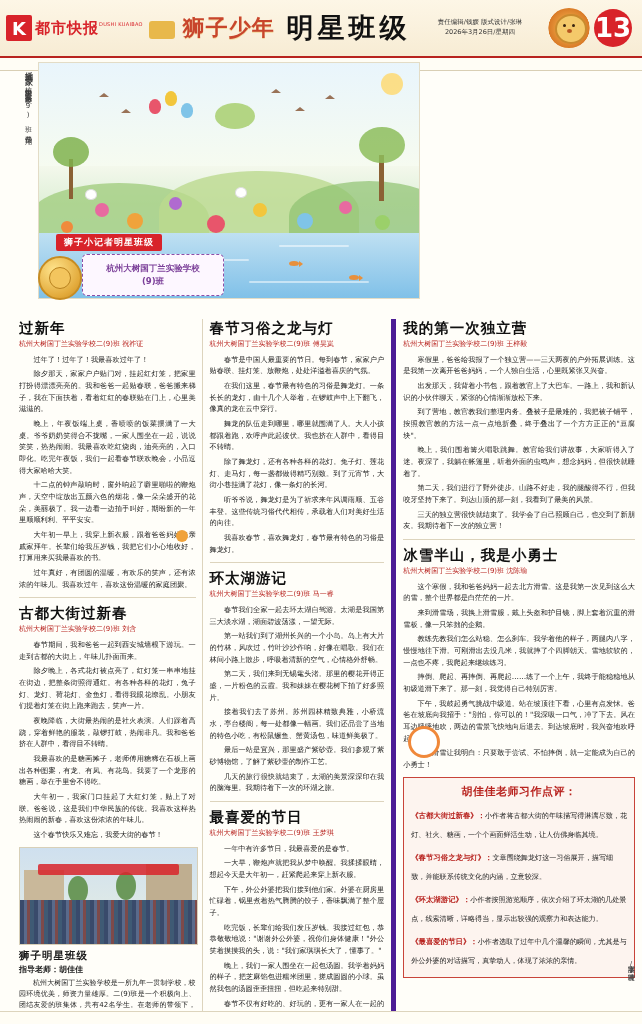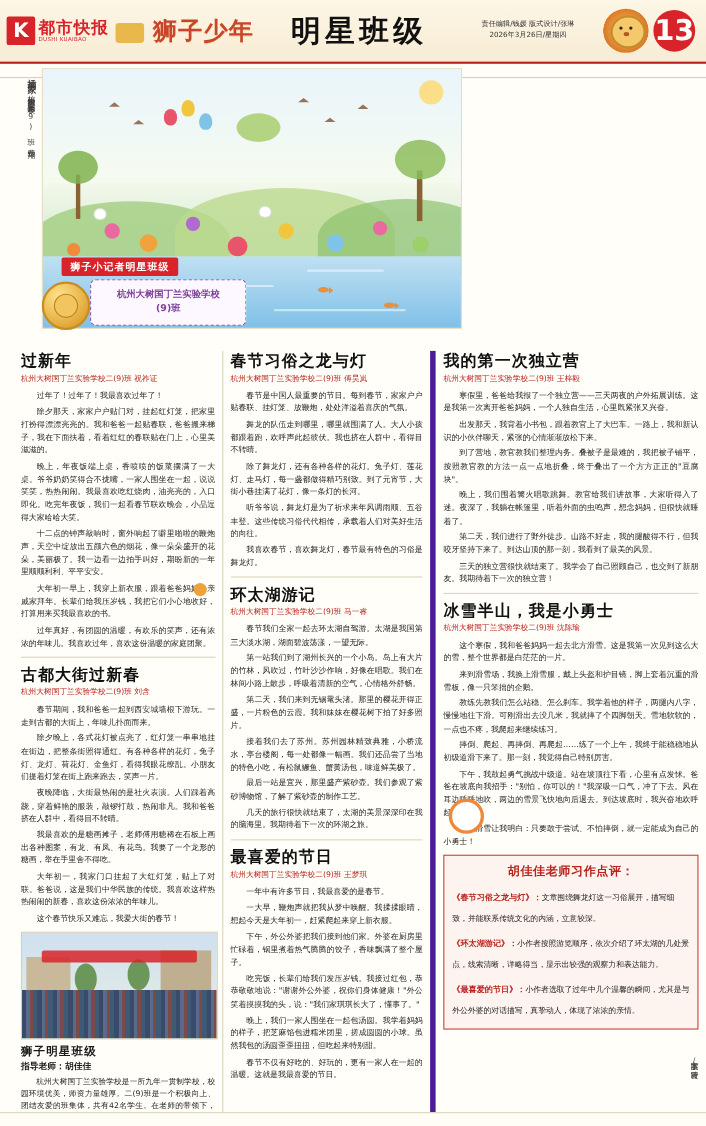--- a/index.html
+++ b/index.html
@@ -25,21 +25,21 @@
     padding:0 6px;
     box-sizing:border-box;
   }
   .logo-k{
     width:26px;height:26px;background:#d8232a;color:#fff;
     font-size:18px;font-weight:bold;display:flex;align-items:center;justify-content:center;
     border-radius:2px;margin-right:3px;
   }
   .logo-cn{font-size:15px;font-weight:bold;color:#d8232a;line-height:1;letter-spacing:1px;}
   .logo-en{font-size:5px;color:#d8232a;letter-spacing:.3px;}
-  .logo-box{display:flex;flex-direction:column;justify-content:center;margin-right:6px;}
+  .logo-box{display:flex;flex-direction:row;justify-content:center;margin-right:6px;}
   .lion-title{
     font-size:22px;font-weight:bold;color:#c8452c;
     font-family:"DejaVu Serif","Liberation Serif",serif;
     letter-spacing:1px;
     text-shadow:0 1px 0 #f3d9a0;
     margin-right:2px;
   }
   .lion-badge{
     width:26px;height:18px;border-radius:3px;background:#e8b84b;
     display:inline-block;margin-right:8px;position:relative;top:2px;
@@ -347,20 +347,21 @@
       <div class="caption-sub">指导老师：胡佳佳</div>
       <div class="caption-body">杭州大树国丁兰实验学校是一所九年一贯制学校，校园环境优美，师资力量雄厚。二(9)班是一个积极向上、团结友爱的班集体，共有42名学生。在老师的带领下，同学们努力学习，快乐成长，多次在校级、区级各类比赛中取得优异成绩。</div>
     </div>
 
     <div class="col col-2">
 
       <div class="sec">
         <h2 class="headline">春节习俗之龙与灯</h2>
         <div class="byline">杭州大树国丁兰实验学校二(9)班  傅昊岚</div>
         <p class="body">春节是中国人最重要的节日。每到春节，家家户户贴春联、挂灯笼、放鞭炮，处处洋溢着喜庆的气氛。</p>
+        <p class="body">在我们这里，春节最有特色的习俗是舞龙灯。一条长长的龙灯，由十几个人举着，在锣鼓声中上下翻飞，像真的龙在云中穿行。</p>
         <p class="body">舞龙的队伍走到哪里，哪里就围满了人。大人小孩都跟着跑，欢呼声此起彼伏。我也挤在人群中，看得目不转睛。</p>
         <p class="body">除了舞龙灯，还有各种各样的花灯。兔子灯、莲花灯、走马灯，每一盏都做得精巧别致。到了元宵节，大街小巷挂满了花灯，像一条灯的长河。</p>
         <p class="body">听爷爷说，舞龙灯是为了祈求来年风调雨顺、五谷丰登。这些传统习俗代代相传，承载着人们对美好生活的向往。</p>
         <p class="body">我喜欢春节，喜欢舞龙灯，春节最有特色的习俗是舞龙灯。</p>
       </div>
 
       <div class="rule"></div>
 
       <div class="sec">
         <h2 class="headline">环太湖游记</h2>
@@ -408,20 +409,23 @@
         <p class="body">这个寒假，我和爸爸妈妈一起去北方滑雪。这是我第一次见到这么大的雪，整个世界都是白茫茫的一片。</p>
         <p class="body">来到滑雪场，我换上滑雪服，戴上头盔和护目镜，脚上套着沉重的滑雪板，像一只笨拙的企鹅。</p>
         <p class="body">教练先教我们怎么站稳、怎么刹车。我学着他的样子，两腿内八字，慢慢地往下滑。可刚滑出去没几米，我就摔了个四脚朝天。雪地软软的，一点也不疼，我爬起来继续练习。</p>
         <p class="body">摔倒、爬起、再摔倒、再爬起……练了一个上午，我终于能稳稳地从初级道滑下来了。那一刻，我觉得自己特别厉害。</p>
         <p class="body">下午，我鼓起勇气挑战中级道。站在坡顶往下看，心里有点发怵。爸爸在坡底向我招手："别怕，你可以的！"我深吸一口气，冲了下去。风在耳边呼呼地吹，两边的雪景飞快地向后退去。到达坡底时，我兴奋地欢呼起来。</p>
         <p class="body">这次滑雪让我明白：只要敢于尝试、不怕摔倒，就一定能成为自己的小勇士！</p>
       </div>
 
       <div class="comment-box">
         <div class="comment-title">胡佳佳老师习作点评：</div>
+        <div class="comment-item">
+          <span class="t">《古都大街过新春》：</span><span class="c">小作者将古都大街的年味描写得淋漓尽致，花灯、社火、糖画，一个个画面鲜活生动，让人仿佛身临其境。</span>
+        </div>
         <div class="comment-item">
           <span class="t">《春节习俗之龙与灯》：</span><span class="c">文章围绕舞龙灯这一习俗展开，描写细致，并能联系传统文化的内涵，立意较深。</span>
         </div>
         <div class="comment-item">
           <span class="t">《环太湖游记》：</span><span class="c">小作者按照游览顺序，依次介绍了环太湖的几处景点，线索清晰，详略得当，显示出较强的观察力和表达能力。</span>
         </div>
         <div class="comment-item">
           <span class="t">《最喜爱的节日》：</span><span class="c">小作者选取了过年中几个温馨的瞬间，尤其是与外公外婆的对话描写，真挚动人，体现了浓浓的亲情。</span>
         </div>
 

